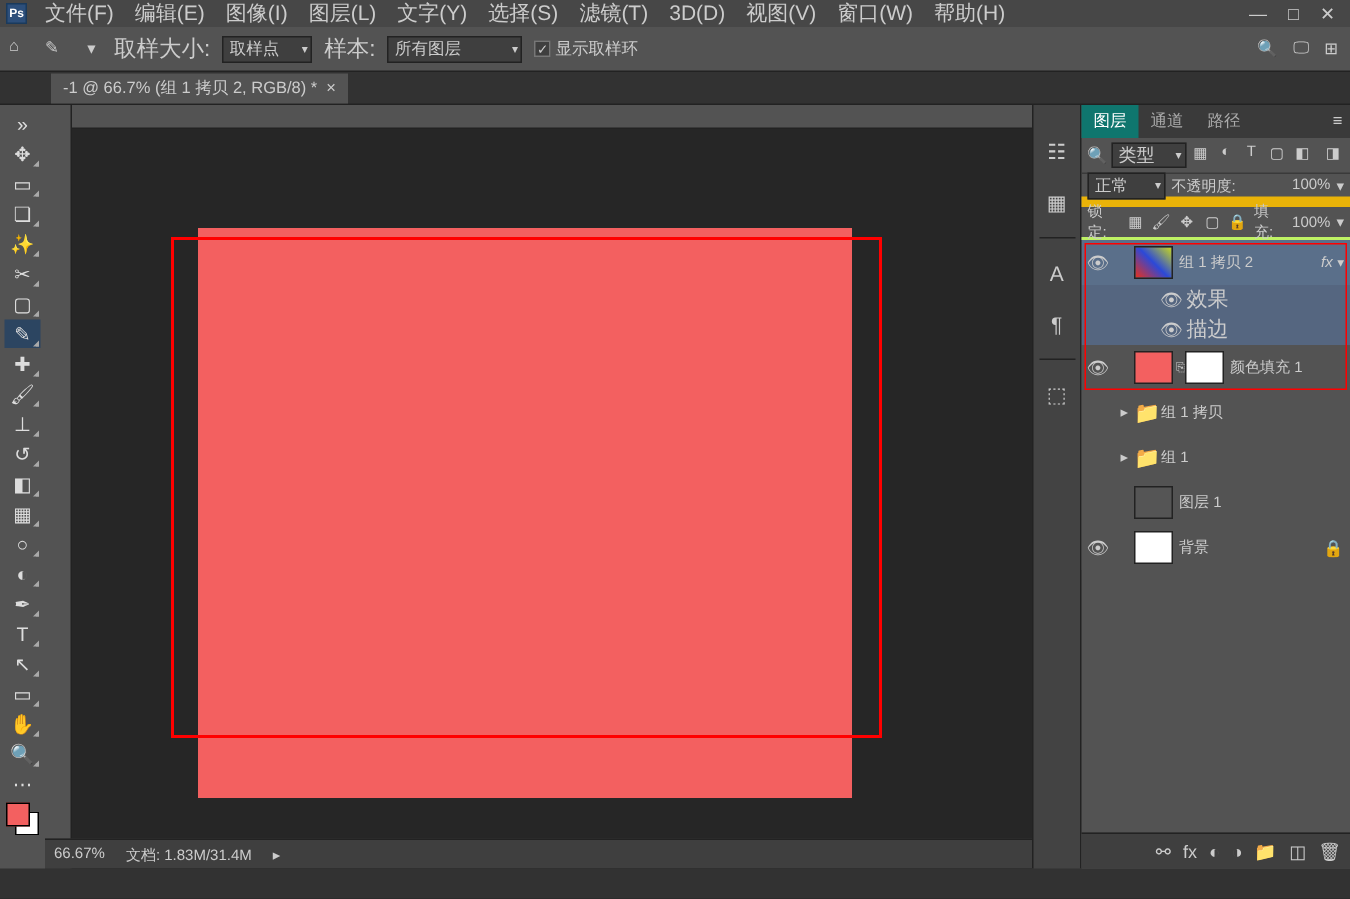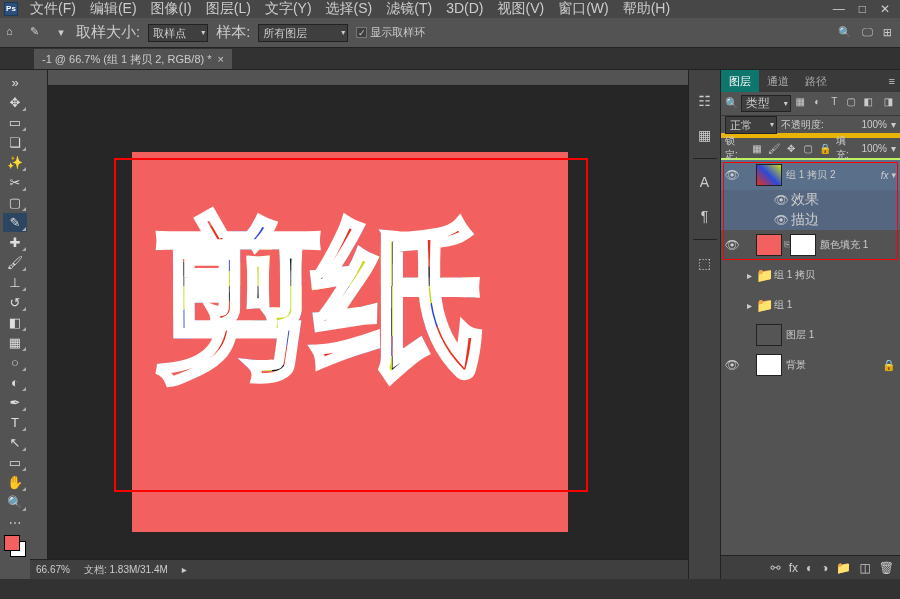--- a/index.html
+++ b/index.html
@@ -52,21 +52,21 @@
 .panels { width: 180px; background: #535353; display: flex; flex-direction: column; border-left: 1px solid #222; }
 .panel-tabs { display: flex; height: 22px; background: #3a3a3a; align-items: center; }
 .panel-tab { padding: 0 8px; height: 100%; line-height: 22px; font-size: 11px; color: #aaa; }
 .panel-tab.active { background: #0f766e; color: #fff; }
 .panel-tabs .menu { margin-left: auto; padding: 0 5px; font-size: 11px; }
 
 .filter-row { height: 24px; display: flex; align-items: center; padding: 0 4px; gap: 2px; border-bottom: 1px solid #3a3a3a; }
 .filter-row .dropdown { min-width: 50px; height: 17px; line-height: 15px; font-size: 12px; }
 .filter-row .mini-icon { width: 15px; height: 15px; text-align: center; font-size: 10px; }
 
-.blend-row { height: 22px; display: flex; align-items: center; padding: 0 4px; gap: 4px; font-size: 10px; border-bottom: 5px solid #eab308; }
+.blend-row { height: 22px; display: flex; align-items: center; padding: 0 4px; gap: 4px; font-size: 10px; border-bottom: 7px solid #eab308; }
 .blend-row .dropdown { min-width: 52px; }
 .blend-row .val { margin-left: auto; }
 
 .lock-row { height: 22px; display: flex; align-items: center; padding: 0 4px; gap: 4px; font-size: 10px; border-bottom: 2px solid #bef264; }
 .lock-row .mini-icon { width: 14px; font-size: 10px; text-align: center; }
 
 .layers { flex: 1; overflow: auto; position: relative; }
 .layer { display: flex; align-items: center; height: 30px; background: #535353; }
 .layer.selected { background: #5a6f8a; }
 .layer .eye { width: 22px; text-align: center; font-size: 12px; }
@@ -169,21 +169,20 @@
     <div class="swatch-tool">
       <div class="bg"></div>
       <div class="fg"></div>
     </div>
   </div>
 
   <div class="canvas-zone">
     <div class="ruler-left"></div>
     <div class="ruler-top"></div>
     <div class="canvas"></div>
-    <div class="canvas-text">剪纸</div>
     <div class="red-box"></div>
     <div class="statusbar">
       <span>66.67%</span>
       <span>文档: 1.83M/31.4M</span>
       <span>▸</span>
     </div>
   </div>
 
   <div class="dock">
     <div class="dock-icon">☷</div>

